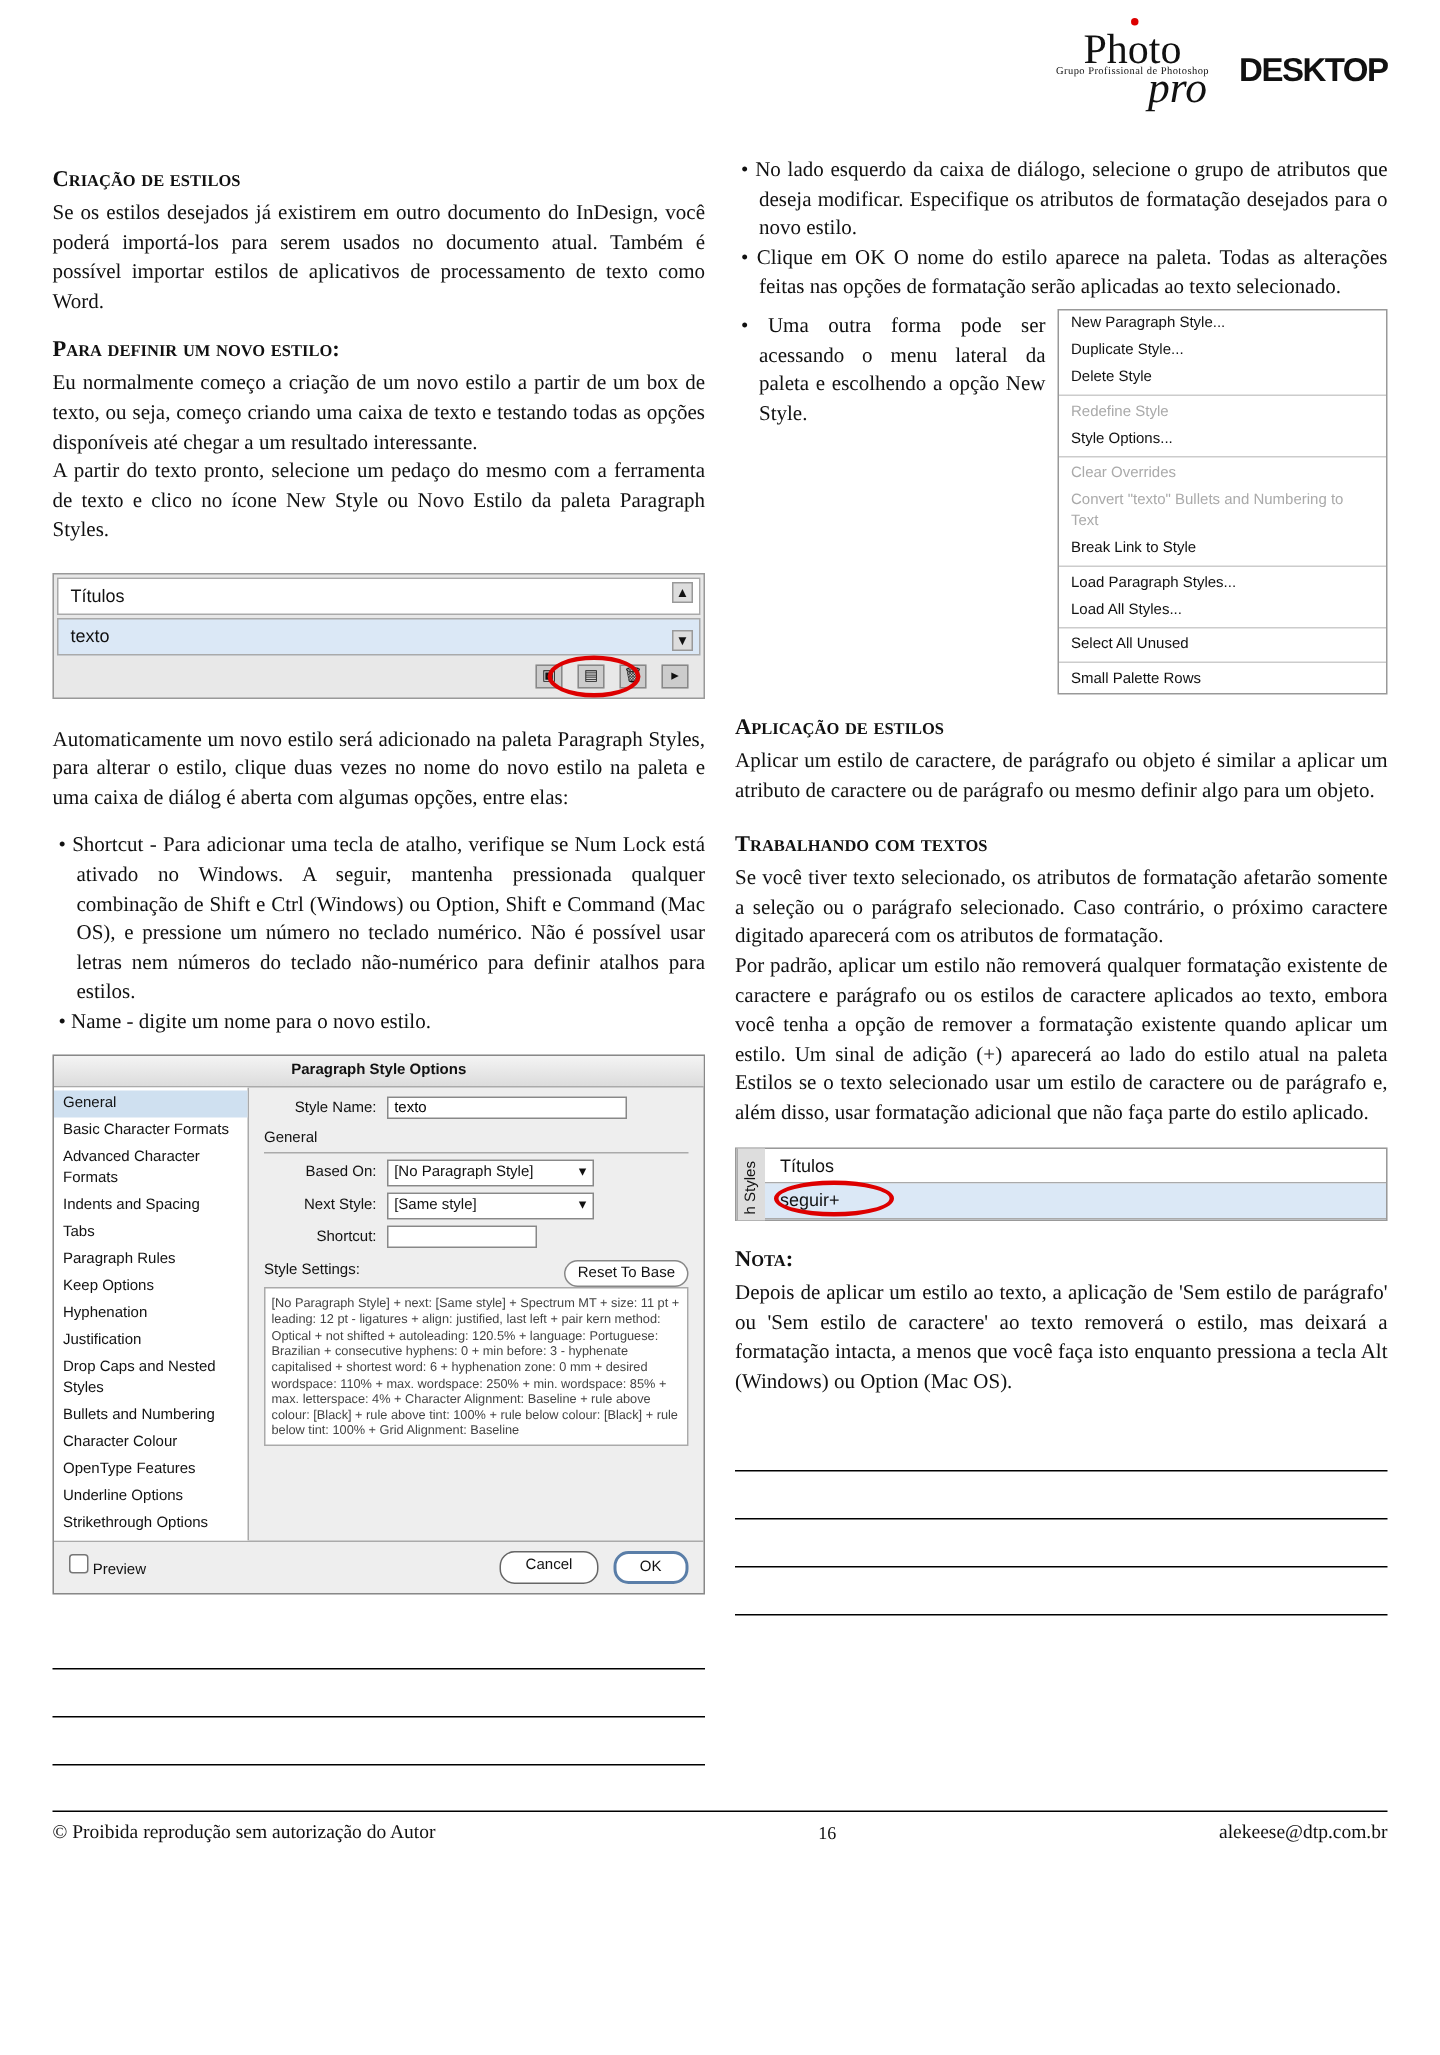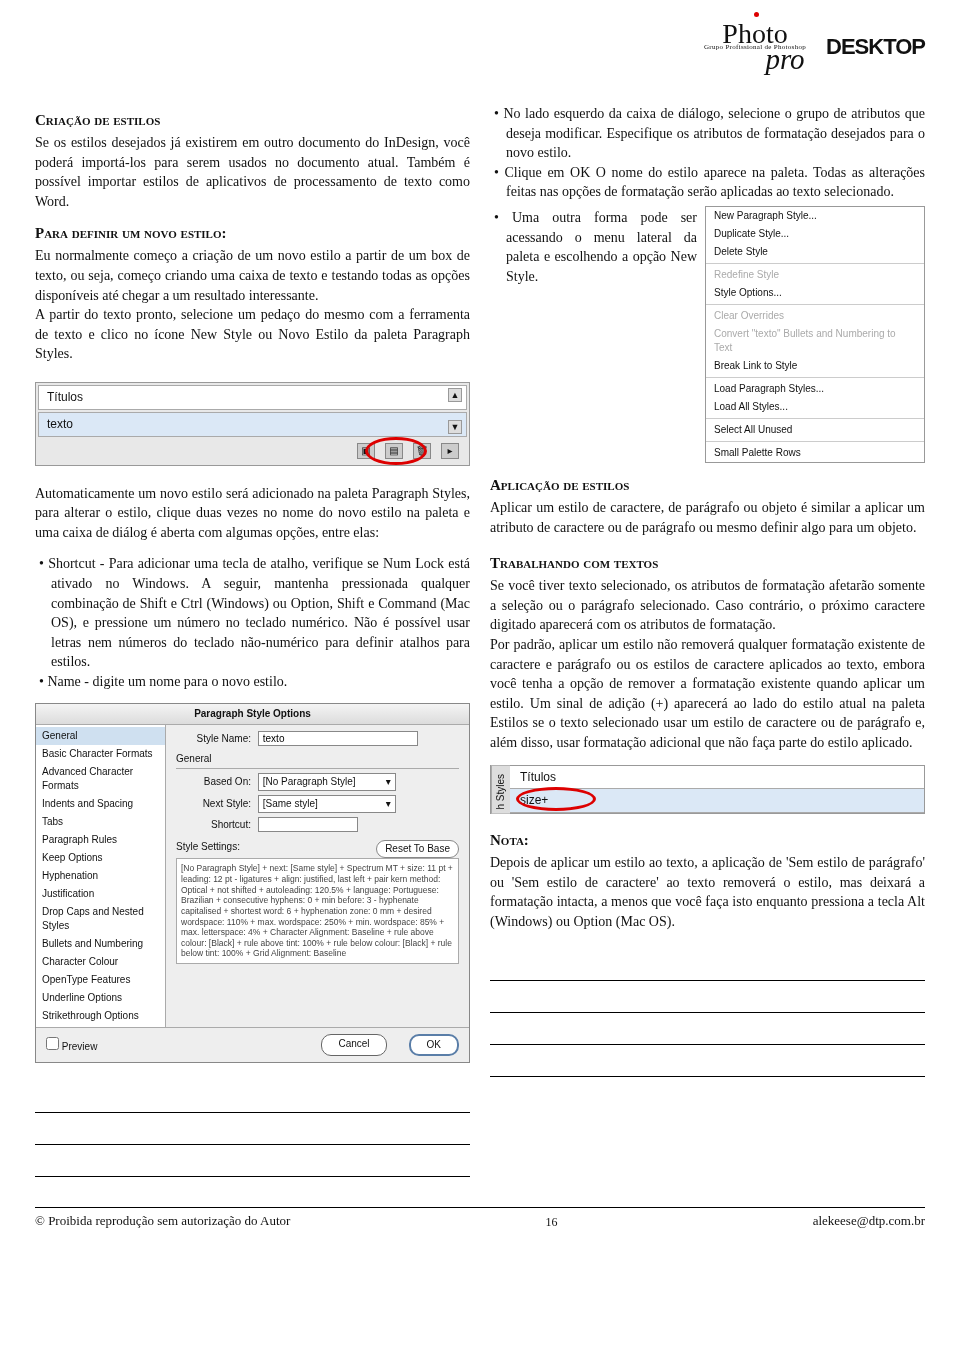--- a/index.html
+++ b/index.html
@@ -181,21 +181,21 @@
   .dialog .reset-btn {
     float: right;
     background: #fff; border: 1px solid #888; border-radius: 10px;
     padding: 1px 8px; font-size: 10px;
   }
   .dialog .footer {
     display: flex; justify-content: space-between; align-items: center;
     border-top: 1px solid #aaa;
     padding: 6px 10px;
   }
-  .dialog .footer .btns { display: flex; gap: 22px; }
+  .dialog .footer .btns { display: flex; gap: 10px; }
   .dialog .footer .btn {
     background: #fff; border: 1px solid #666; border-radius: 10px;
     padding: 2px 16px;
   }
   .dialog .footer .btn.ok { border: 2px solid #5a7ea8; }
 
   
   .ctx-menu {
     float: right;
     width: 220px;
@@ -408,21 +408,21 @@
 
     <div class="heading" style="margin-top:16px">Trabalhando com textos</div>
     <p class="para" style="margin-bottom:0">Se você tiver texto selecionado, os atributos de formatação afetarão somente a seleção ou o parágrafo selecionado. Caso contrário, o próximo caractere digitado aparecerá com os atributos de formatação.</p>
     <p class="para">Por padrão, aplicar um estilo não removerá qualquer formatação existente de caractere e parágrafo ou os estilos de caractere aplicados ao texto, embora você tenha a opção de remover a formatação existente quando aplicar um estilo. Um sinal de adição (+) aparecerá ao lado do estilo atual na paleta Estilos se o texto selecionado usar um estilo de caractere ou de parágrafo e, além disso, usar formatação adicional que não faça parte do estilo aplicado.</p>
 
     <div class="fig-palette2">
       <div class="tab">h Styles</div>
       <div class="rows">
         <div class="row">Títulos</div>
         <div class="row sel">
-          <span>size+</span>
+          <span>seguir+</span>
           <div class="red-oval"></div>
         </div>
       </div>
     </div>
 
     <div class="heading">Nota:</div>
     <p class="para">Depois de aplicar um estilo ao texto, a aplicação de 'Sem estilo de parágrafo' ou 'Sem estilo de caractere' ao texto removerá o estilo, mas deixará a formatação intacta, a menos que você faça isto enquanto pressiona a tecla Alt (Windows) ou Option (Mac OS).</p>
 
     <div class="notes-lines">
       <div class="line"></div>

